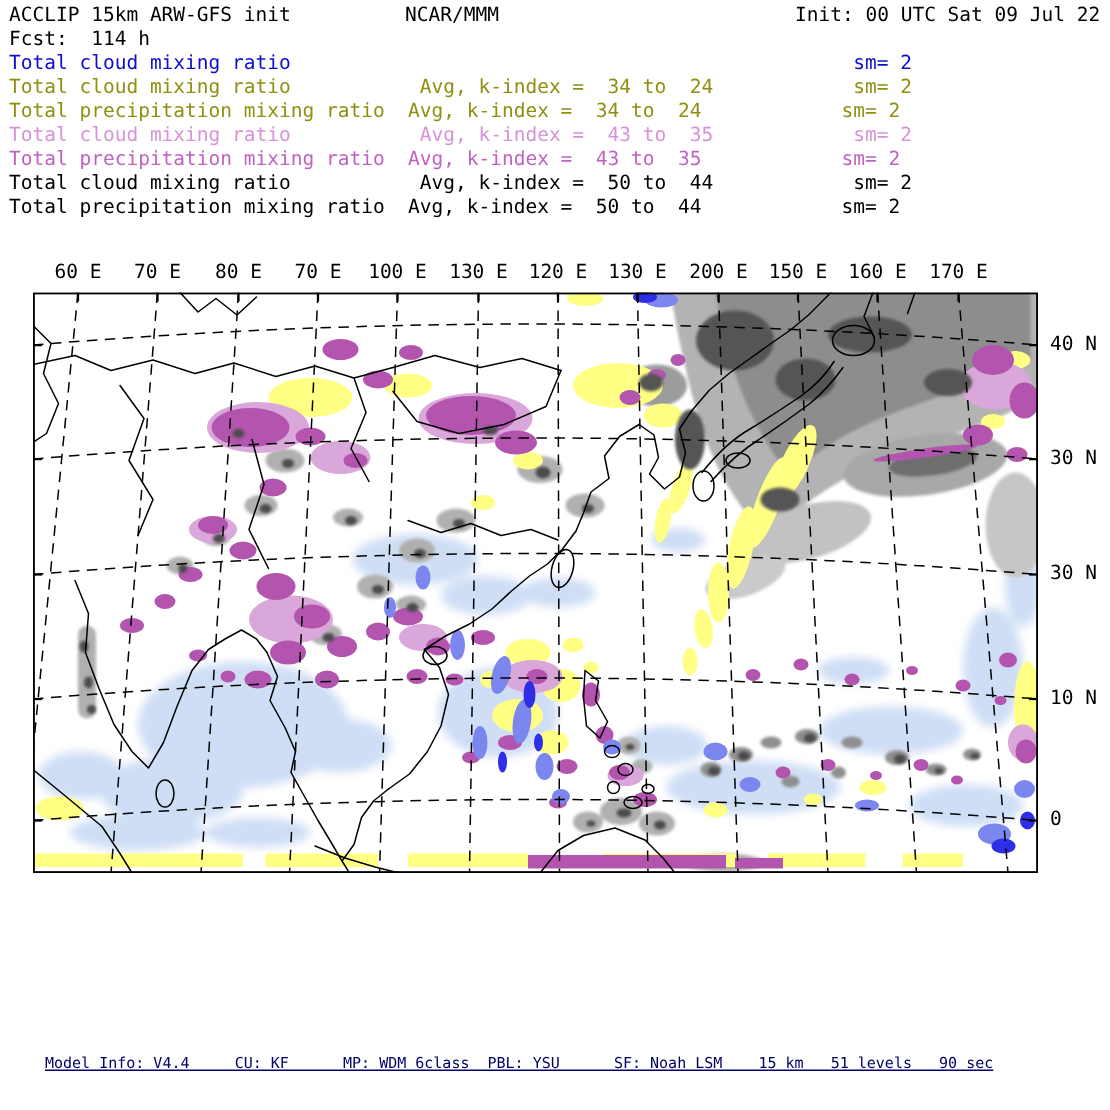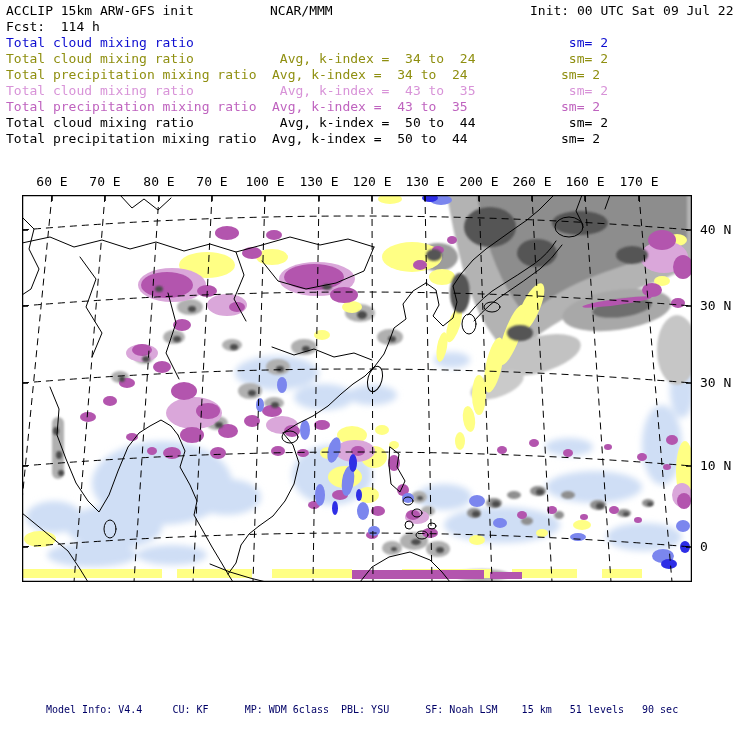--- a/index.html
+++ b/index.html
@@ -51,21 +51,21 @@
 
   <span class="abs maplab lonlab" style="top:174px;left:52px">60 E</span>
   <span class="abs maplab lonlab" style="top:174px;left:105px">70 E</span>
   <span class="abs maplab lonlab" style="top:174px;left:159px">80 E</span>
   <span class="abs maplab lonlab" style="top:174px;left:212px">70 E</span>
   <span class="abs maplab lonlab" style="top:174px;left:265px">100 E</span>
   <span class="abs maplab lonlab" style="top:174px;left:319px">130 E</span>
   <span class="abs maplab lonlab" style="top:174px;left:372px">120 E</span>
   <span class="abs maplab lonlab" style="top:174px;left:425px">130 E</span>
   <span class="abs maplab lonlab" style="top:174px;left:479px">200 E</span>
-  <span class="abs maplab lonlab" style="top:174px;left:532px">260 E</span>
+  <span class="abs maplab lonlab" style="top:174px;left:532px">150 E</span>
   <span class="abs maplab lonlab" style="top:174px;left:585px">160 E</span>
   <span class="abs maplab lonlab" style="top:174px;left:639px">170 E</span>
 
   <span class="abs maplab" style="top:222px;left:700px">40 N</span>
   <span class="abs maplab" style="top:298px;left:700px">30 N</span>
   <span class="abs maplab" style="top:375px;left:700px">30 N</span>
   <span class="abs maplab" style="top:458px;left:700px">10 N</span>
   <span class="abs maplab" style="top:539px;left:700px">0</span>
 
   <svg width="670" height="387" viewBox="0 0 670 387" style="position:absolute;left:22px;top:195px;overflow:hidden;background:#fff">
@@ -403,15 +403,15 @@
         <line x1="664" y1="271" x2="670" y2="271"></line>
       <line x1="664" y1="352" x2="670" y2="352"></line>
       <line x1="0" y1="35" x2="6" y2="35"></line>
         <line x1="0" y1="111" x2="6" y2="111"></line>
       <line x1="0" y1="188" x2="6" y2="188"></line>
         <line x1="0" y1="271" x2="6" y2="271"></line>
       <line x1="0" y1="352" x2="6" y2="352"></line>
     </g>
   </svg>
 
-  <span class="abs ftr" style="top: 703px; left: 46px; color: rgb(0, 0, 102);">Model Info: V4.4     CU: KF      MP: WDM 6class  PBL: YSU      SF: Noah LSM    15 km   51 levels   90 sec</span>
+  <span class="abs ftr" style="top: 703px; left: 30px; color: rgb(0, 0, 102); text-decoration: underline;">Model Info: V4.4     CU: KF      MP: WDM 6class  PBL: YSU      SF: Noah LSM    15 km   51 levels   90 sec</span>
 
 </div>
 
 </body></html>

